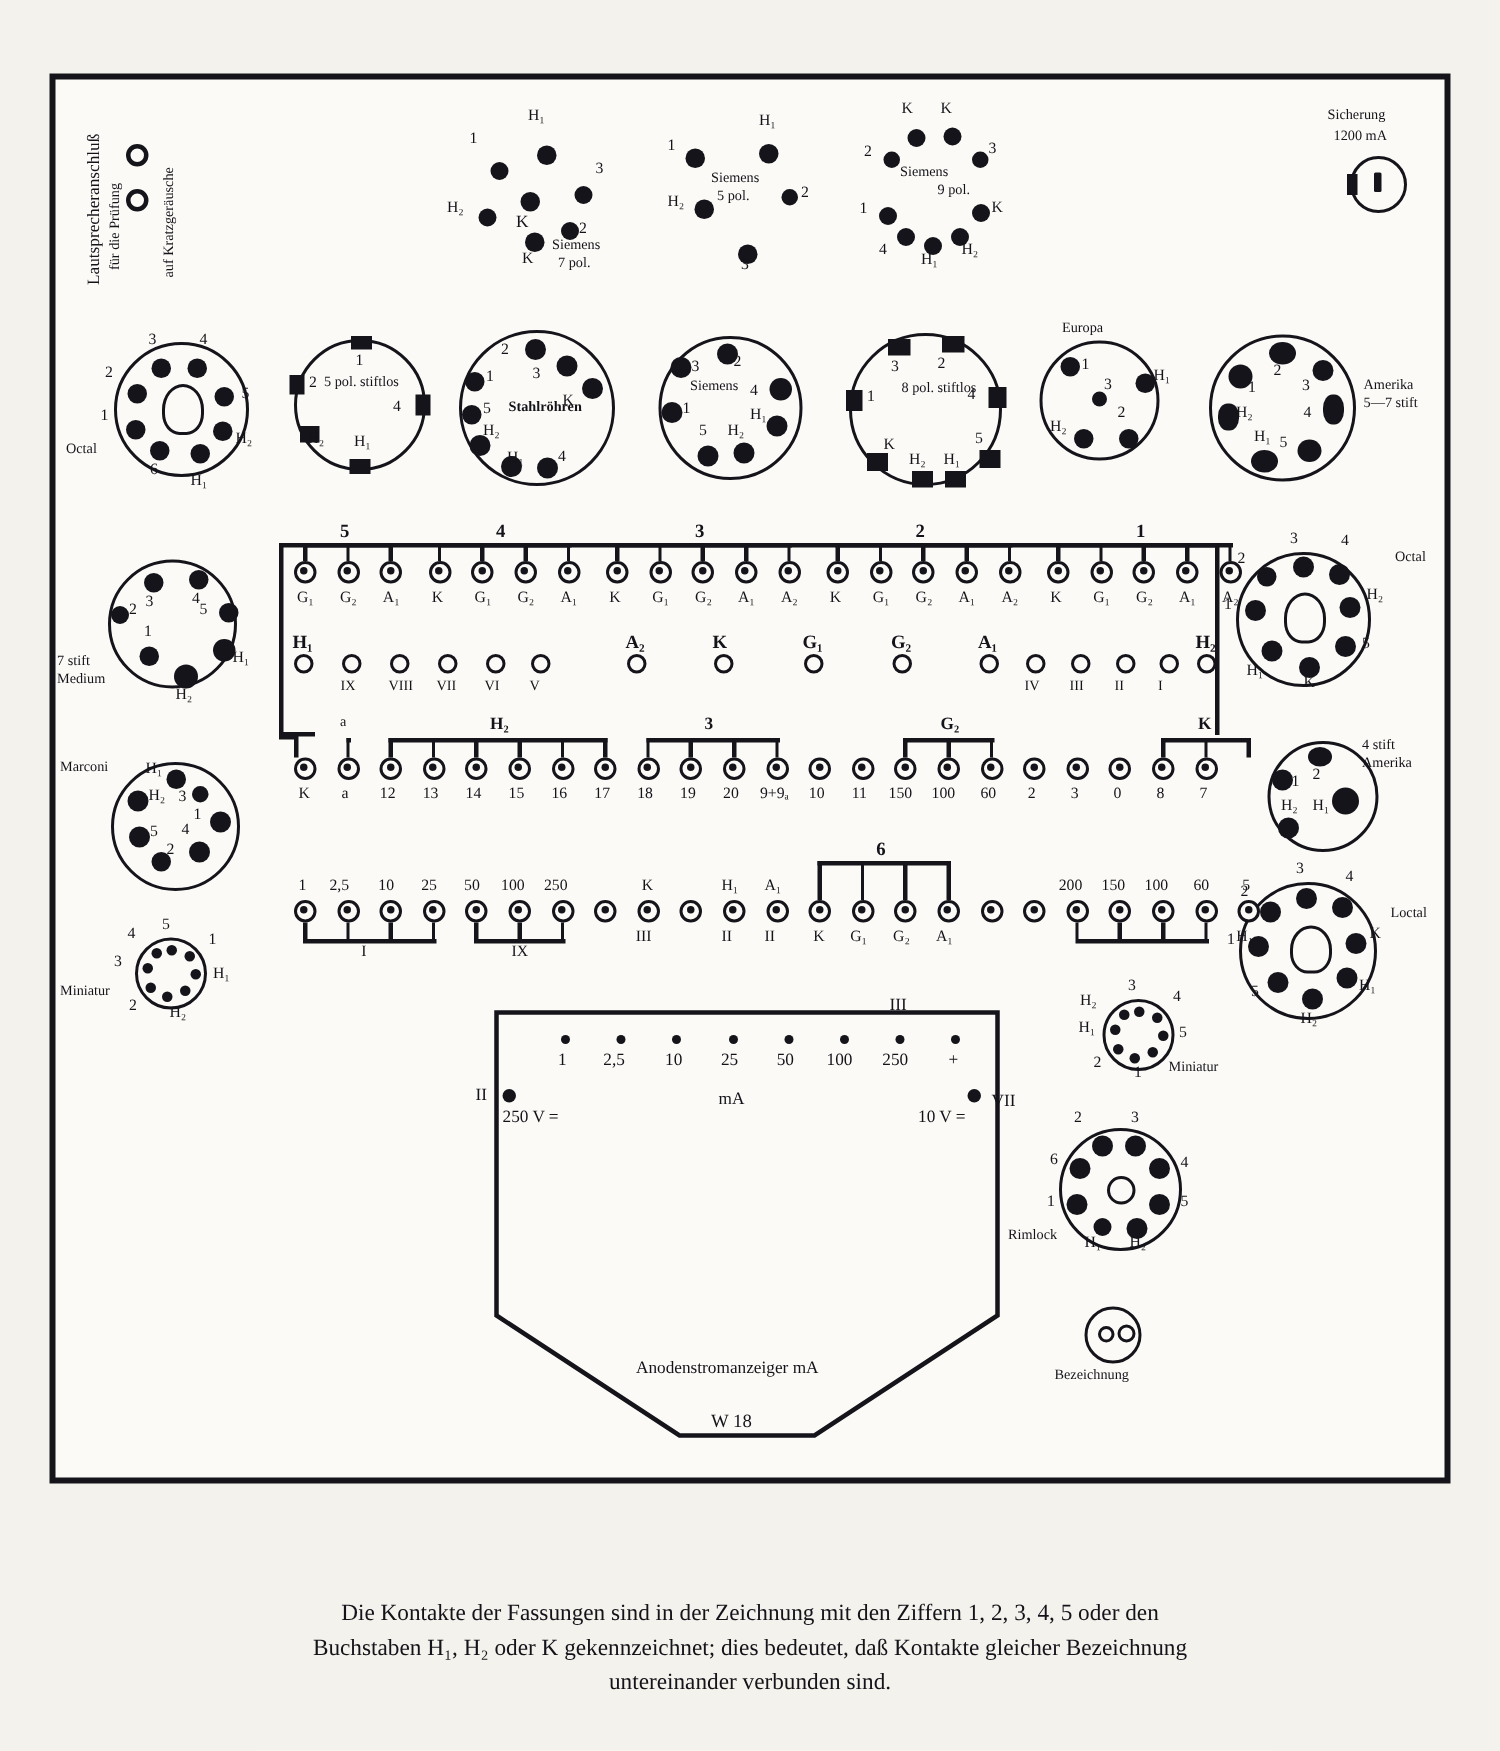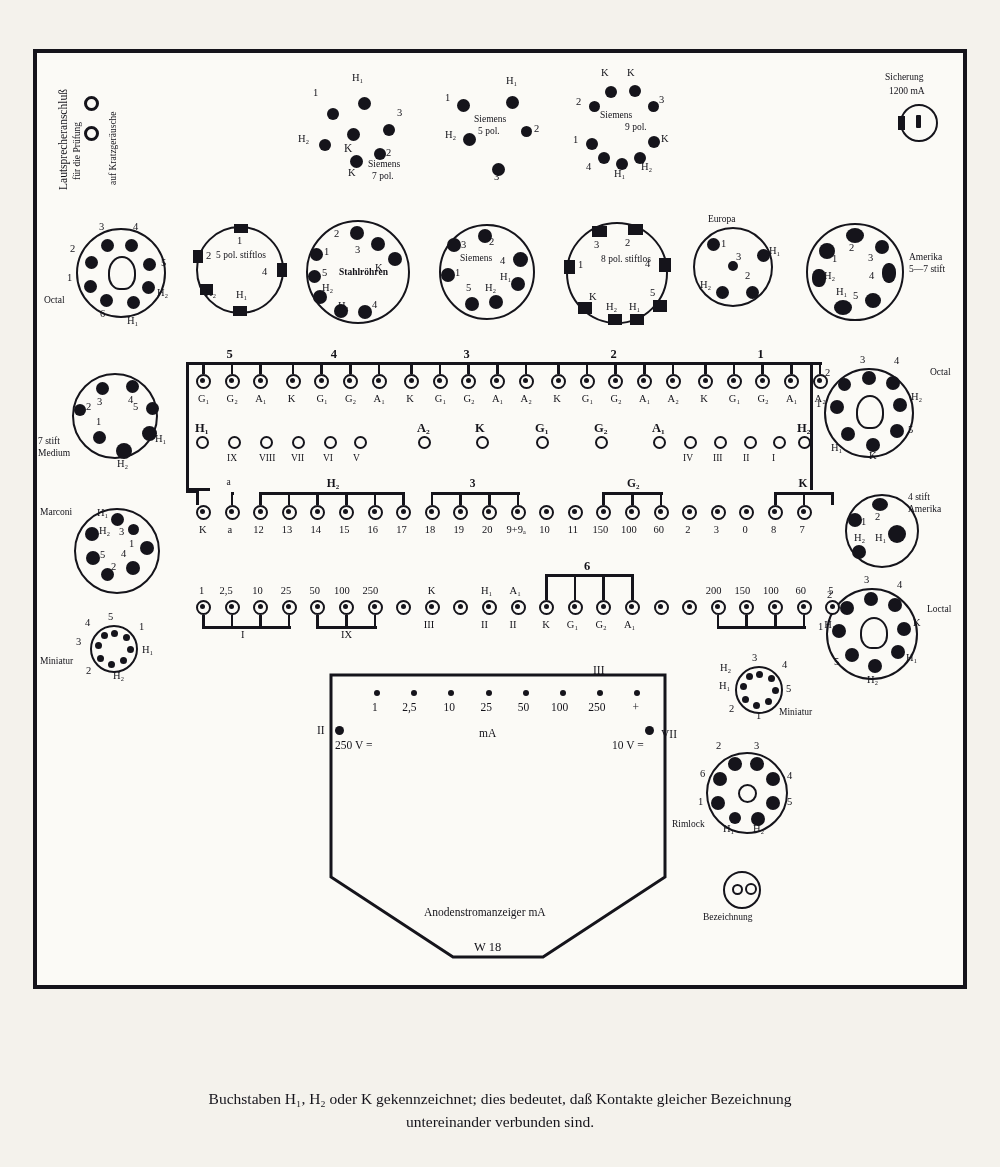--- a/index.html
+++ b/index.html
@@ -841,16 +841,17 @@
         <div class="lbl s11" style="left: 551px; top: 702px;">100</div>
         <div class="dotsm" style="left: 597.2px; top: 690px;"></div>
         <div class="lbl s11" style="left: 588.2px; top: 702px;">250</div>
         <div class="dotsm" style="left: 634.4px; top: 690px;"></div>
         <div class="lbl s11" style="left: 632.4px; top: 702px;">+</div>
       </div>
     <div class="lbl s11" style="left:424px;top:907px;">Anodenstromanzeiger mA</div>
     <div class="lbl s12" style="left:474px;top:941px;">W 18</div>
   </div>
 
+  <div class="cap" style="left:0;top:1066px;font-size:15.5px;">Die Kontakte der Fassungen sind in der Zeichnung mit den Ziffern 1, 2, 3, 4, 5 oder den</div>
   <div class="cap" style="left:0;top:1089px;font-size:15.5px;">Buchstaben H₁, H₂ oder K gekennzeichnet; dies bedeutet, daß Kontakte gleicher Bezeichnung</div>
   <div class="cap" style="left:0;top:1112px;font-size:15.5px;">untereinander verbunden sind.</div>
 
 </div>
 
 </body></html>

